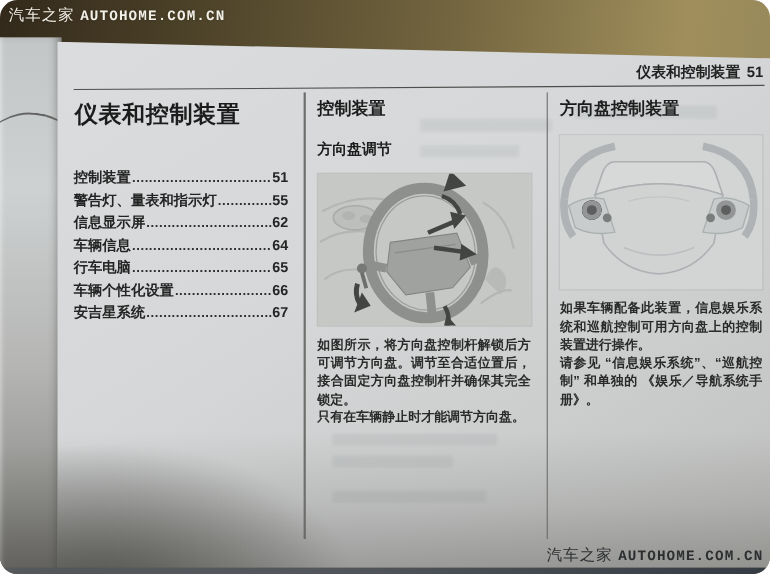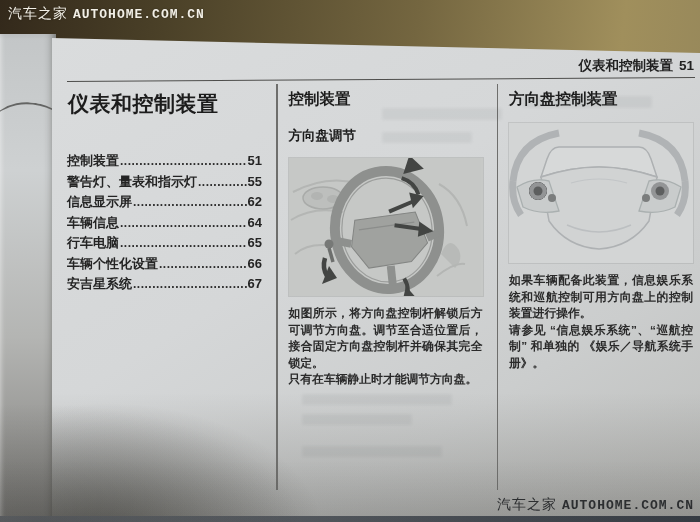--- a/index.html
+++ b/index.html
@@ -1,19 +1,20 @@
 <!DOCTYPE html>
 <html><head>
 <meta charset="utf-8">
 <style>
   html,body { margin:0; padding:0; }
   .photo {
     position:relative; width:700px; height:522px; overflow:hidden;
     background: linear-gradient(97deg, #33291b 0%, #4b4128 22%, #746640 55%, #a08f5c 82%, #93855a 100%);
     font-family:"Liberation Sans", sans-serif;
+    border-radius:16px;
   }
   
   .wm-top {
     position:absolute; left:8px; top:5px; z-index:30;
     color:#f2efe6; font-size:14px; letter-spacing:1px; text-shadow:0 0 2px rgba(0,0,0,.35);
     white-space:nowrap;
   }
   .wm-top .latin { font-family:"Liberation Mono", monospace; font-size:13px; font-weight:bold; }
   
   .wm-bottom {

